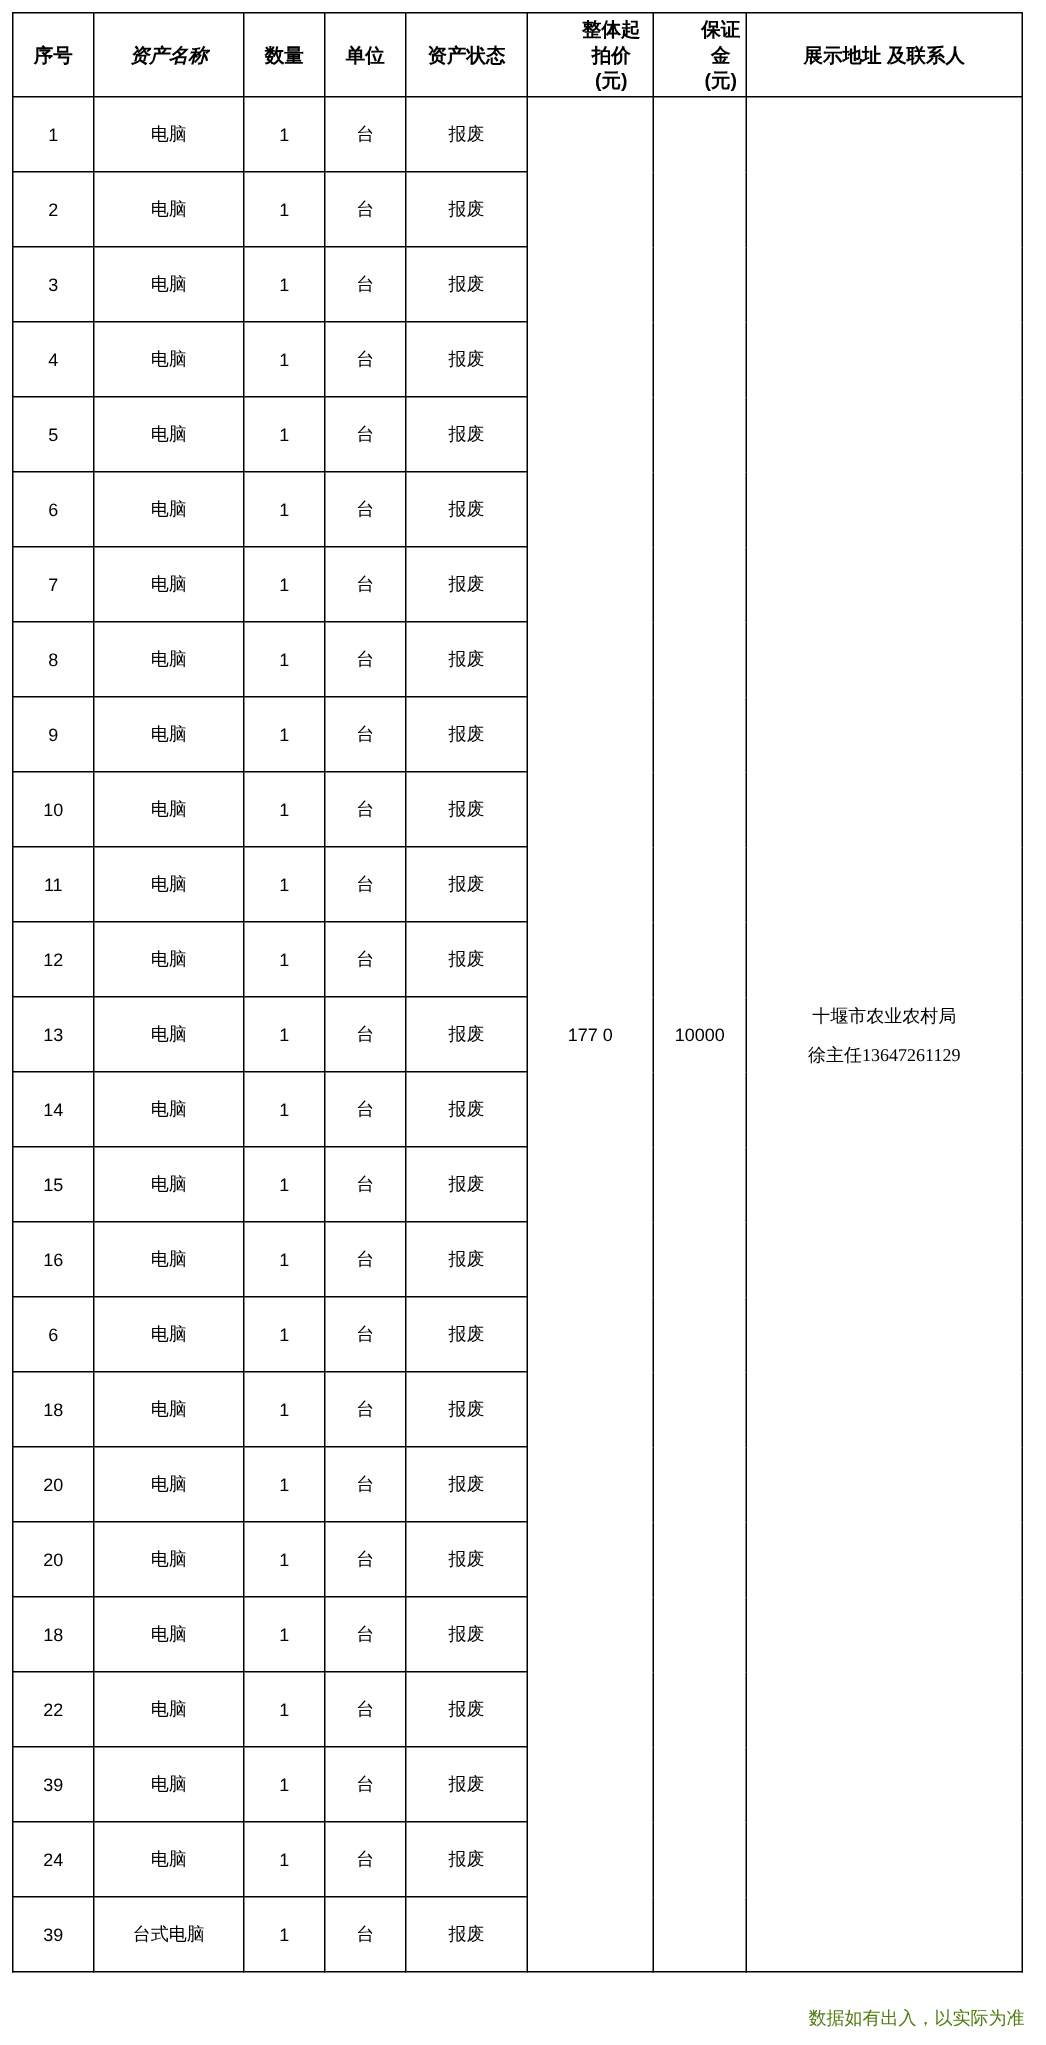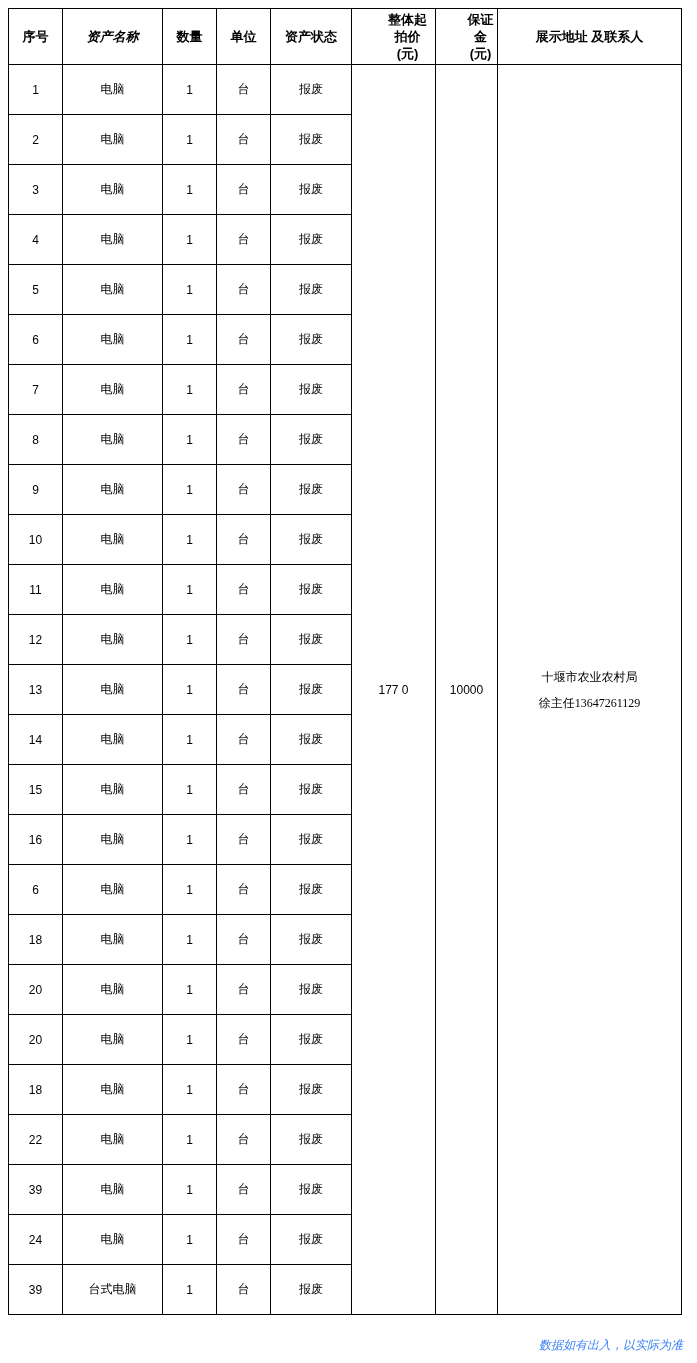--- a/index.html
+++ b/index.html
@@ -66,24 +66,23 @@
   }
   .addr-line {
     display: block;
     white-space: nowrap;
   }
   .footnote {
     width: 681px;
     margin: 22px 8px 0 8px;
     text-align: right;
     font-size: 12px;
-    color: #3b82f6;
+    color: #4d7c0f;
     padding-right: 6px;
     box-sizing: border-box;
-    font-style: italic;
   }
   .hdr-line { display: block; margin-left: 28px; }
 </style>
 </head>
 <body>
 
 <div class="page">
 
   <table class="asset-table">
     <colgroup>

